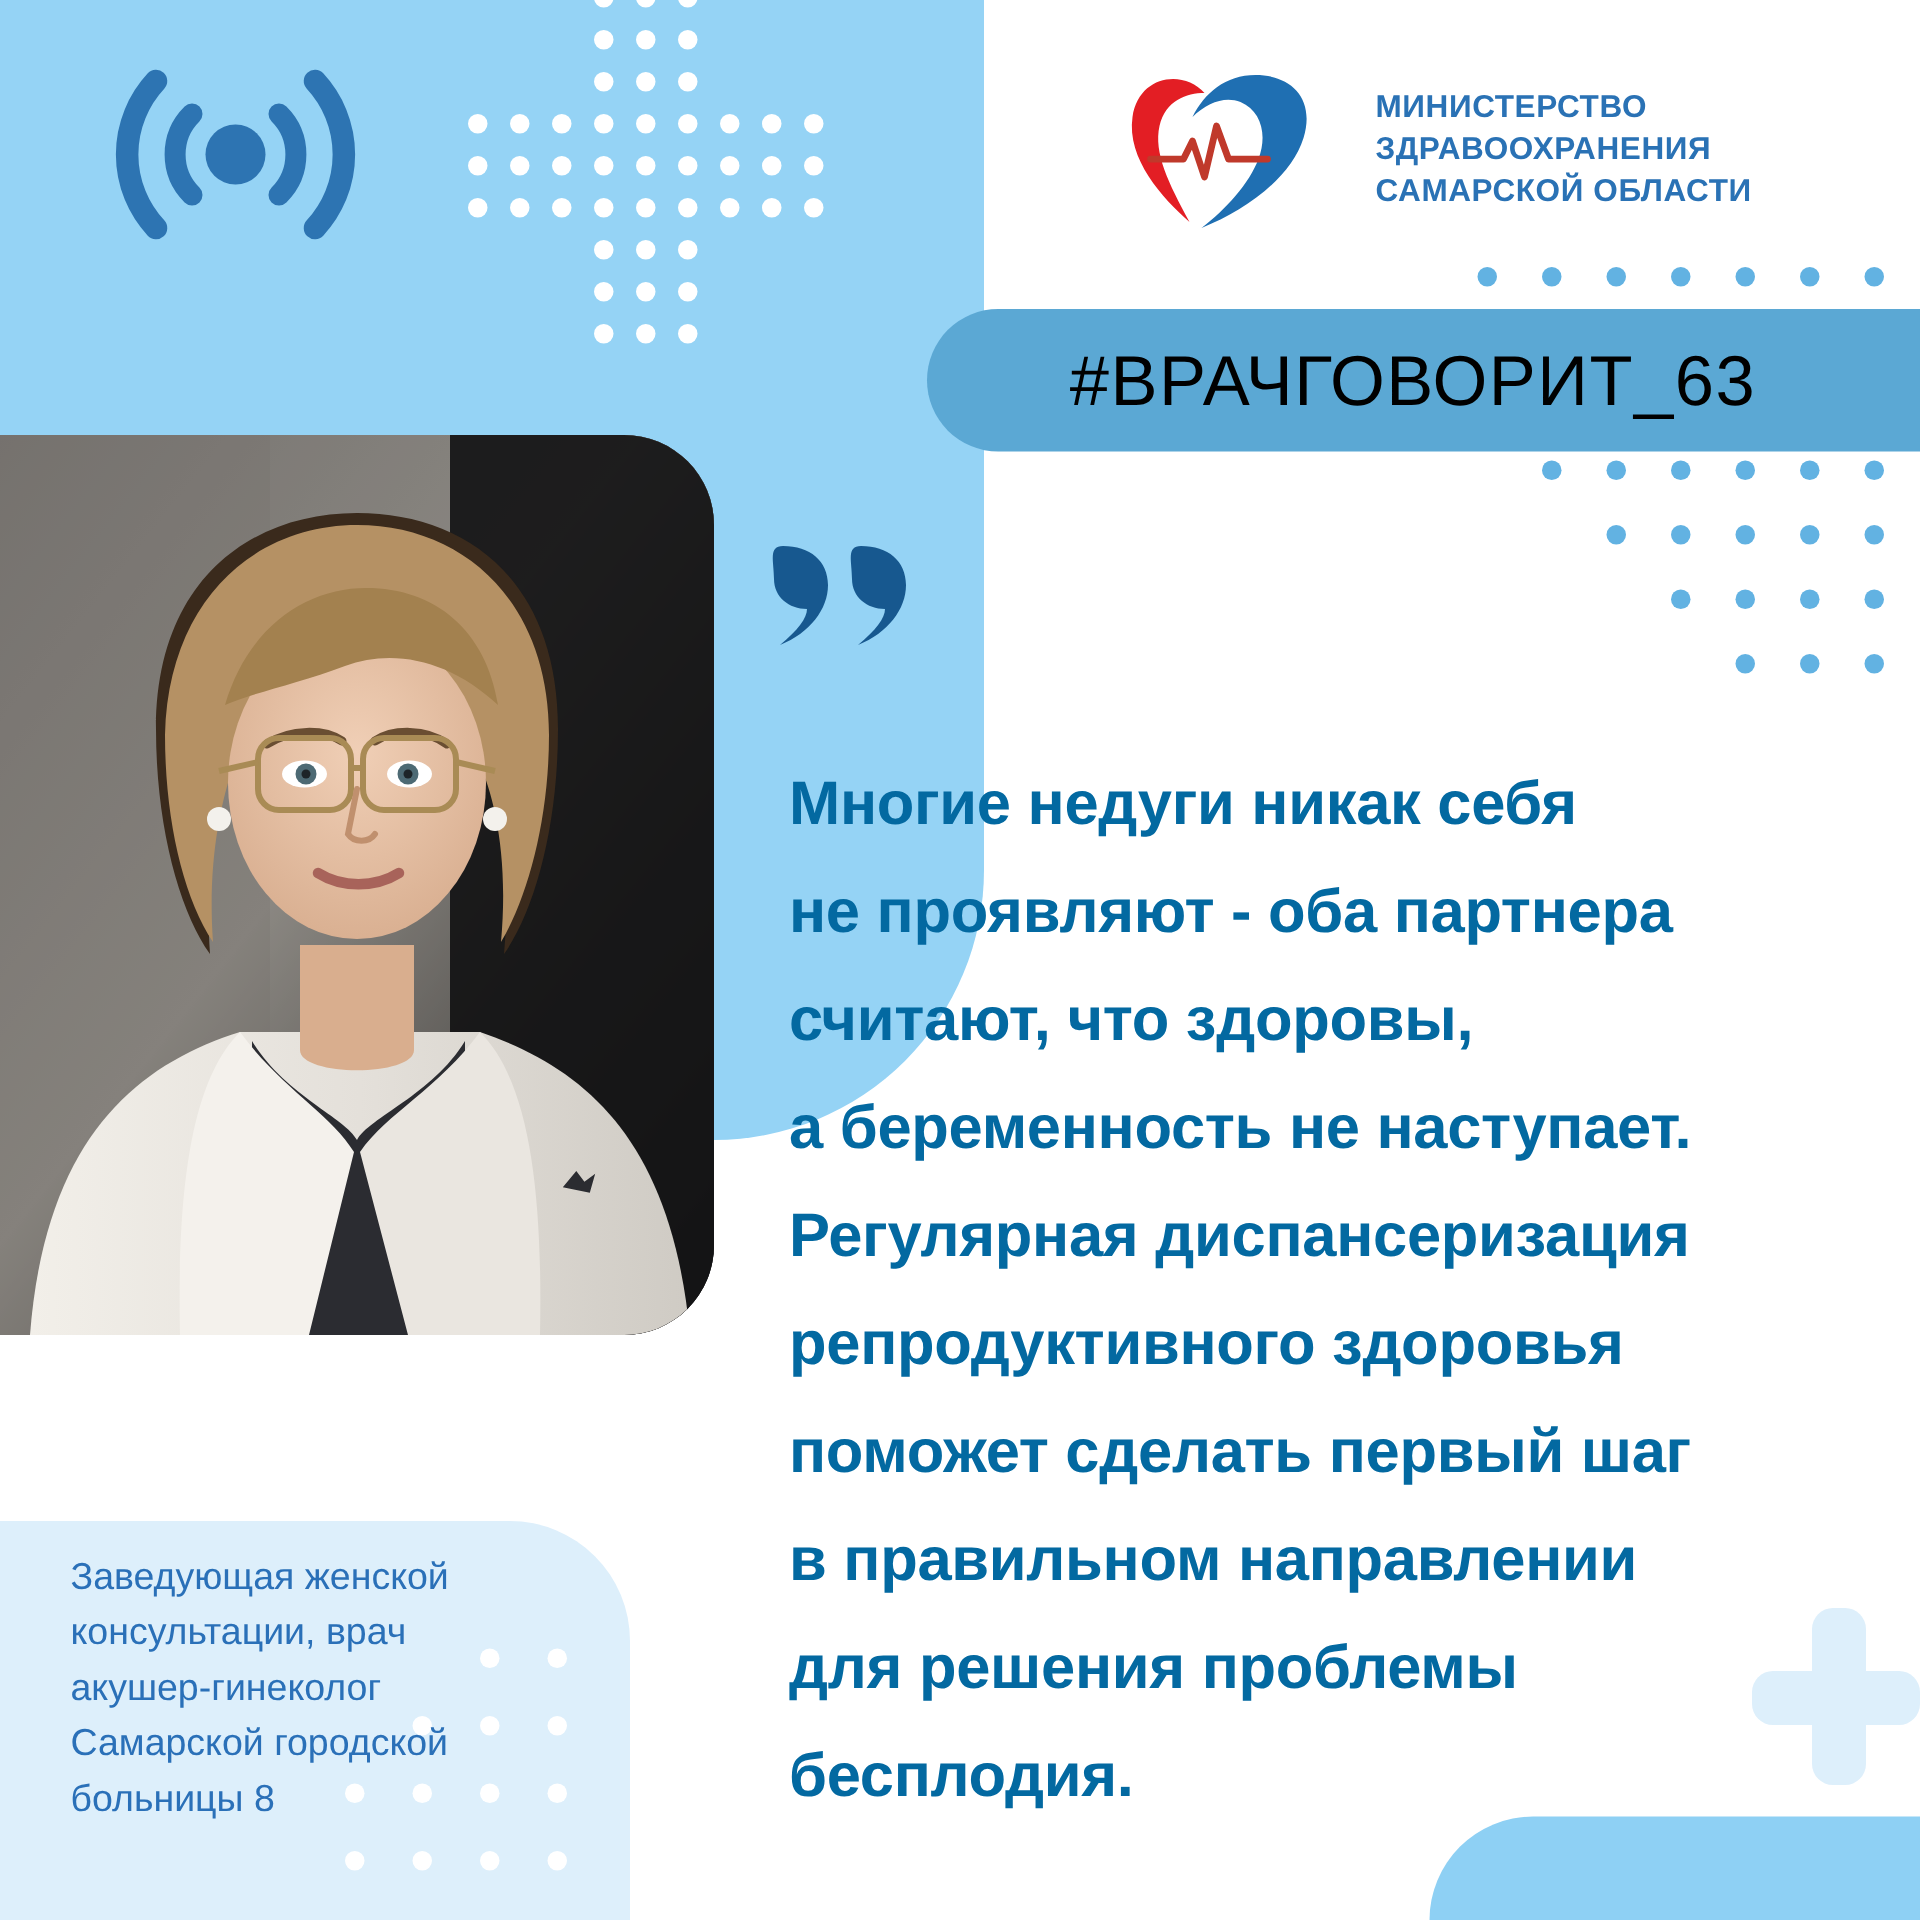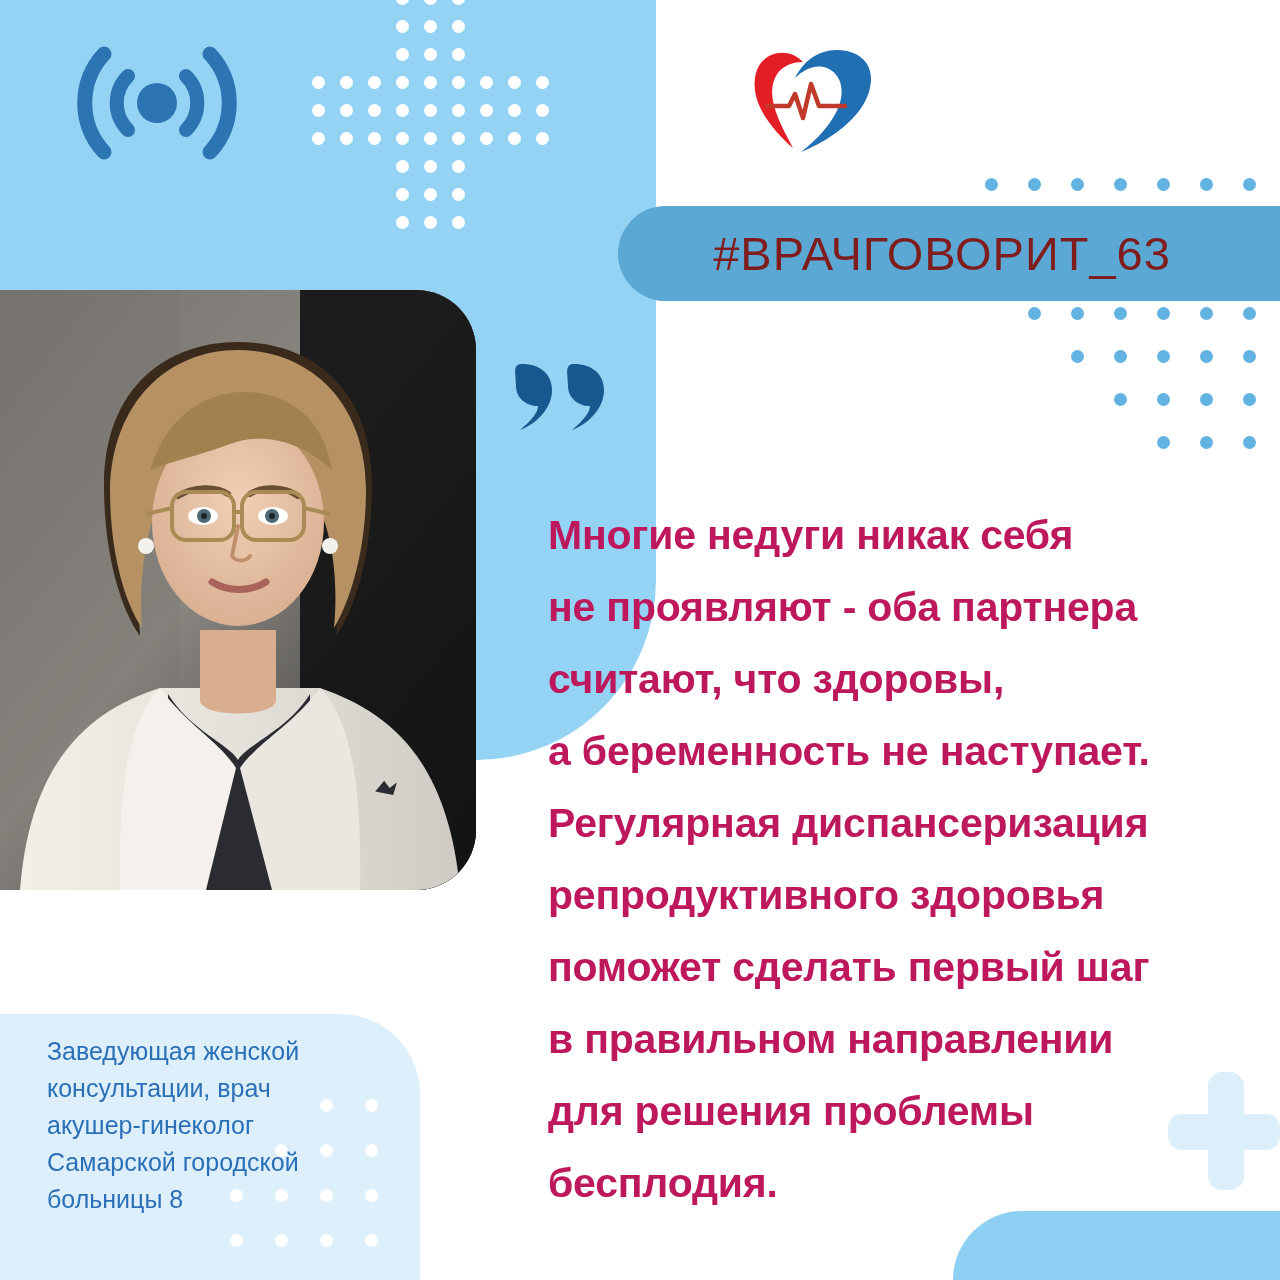--- a/index.html
+++ b/index.html
@@ -50,39 +50,39 @@
     letter-spacing:.4px;white-space:nowrap;
   }
 
   
   .hashtag{
     position:absolute;left:618px;top:206px;width:662px;height:95px;
     background:#5ba8d4;border-top-left-radius:48px;border-bottom-left-radius:48px;
     display:flex;align-items:center;justify-content:center;
   }
   .hashtag-text{
-    color:#7f1d1d;font-size:47px;font-weight:400;letter-spacing:1px;
+    color:#000000;font-size:47px;font-weight:400;letter-spacing:1px;
     padding-right:14px;
   }
 
   
   .photo{
     position:absolute;left:0;top:290px;width:476px;height:600px;
     border-top-right-radius:60px;border-bottom-right-radius:60px;
     overflow:hidden;background:#1b1b1d;
   }
   .photo svg{display:block;width:100%;height:100%;}
 
   
   .quote-marks{position:absolute;left:512px;top:360px;width:100px;height:72px;}
 
   
   .quote-text{
-    position:absolute;left:548px;top:499px;width:720px;
-    color:#be185d;font-size:41px;font-weight:bold;line-height:72px;
+    position:absolute;left:526px;top:499px;width:720px;
+    color:#0369a1;font-size:41px;font-weight:bold;line-height:72px;
     white-space:pre-line;letter-spacing:-.2px;
   }
 
   
   .doc-name{
     position:absolute;left:47px;top:921px;width:420px;
     color:#2a70b8;font-size:38px;font-weight:bold;line-height:44px;
     white-space:pre-line;letter-spacing:1.2px;
   }
 
@@ -225,20 +225,25 @@
 
   <div class="logo-wrap">
     <div class="logo-mark">
       <svg viewBox="0 0 150 112" xmlns="http://www.w3.org/2000/svg">
         <path d="M58 18 C44 2 14 6 10 34 C6 62 30 88 48 104 C34 78 24 58 28 40 C32 23 46 18 58 18 Z" fill="#e31e24"></path>
         <path d="M92 6 C72 6 58 18 50 34 C60 24 72 20 82 24 C96 30 100 46 94 62 C88 78 72 96 56 108
                  C86 96 116 74 124 48 C132 22 116 6 92 6 Z" fill="#1f6fb2"></path>
         <polyline points="22,62 44,62 50,50 58,74 66,40 74,62 100,62" fill="none" stroke="#c0392b" stroke-width="4.5" stroke-linecap="round" stroke-linejoin="round"></polyline>
       </svg>
     </div>
+    <div class="logo-text">
+      <div>МИНИСТЕРСТВО</div>
+      <div>ЗДРАВООХРАНЕНИЯ</div>
+      <div>САМАРСКОЙ ОБЛАСТИ</div>
+    </div>
   </div>
 
   <div class="hashtag">
     <span class="hashtag-text">#ВРАЧГОВОРИТ_63</span>
   </div>
 
   <div class="photo">
     <svg viewBox="0 0 476 600" preserveAspectRatio="xMidYMid slice" xmlns="http://www.w3.org/2000/svg">
       <defs>
         <linearGradient id="bgwall" x1="0" y1="0" x2="1" y2="1">

